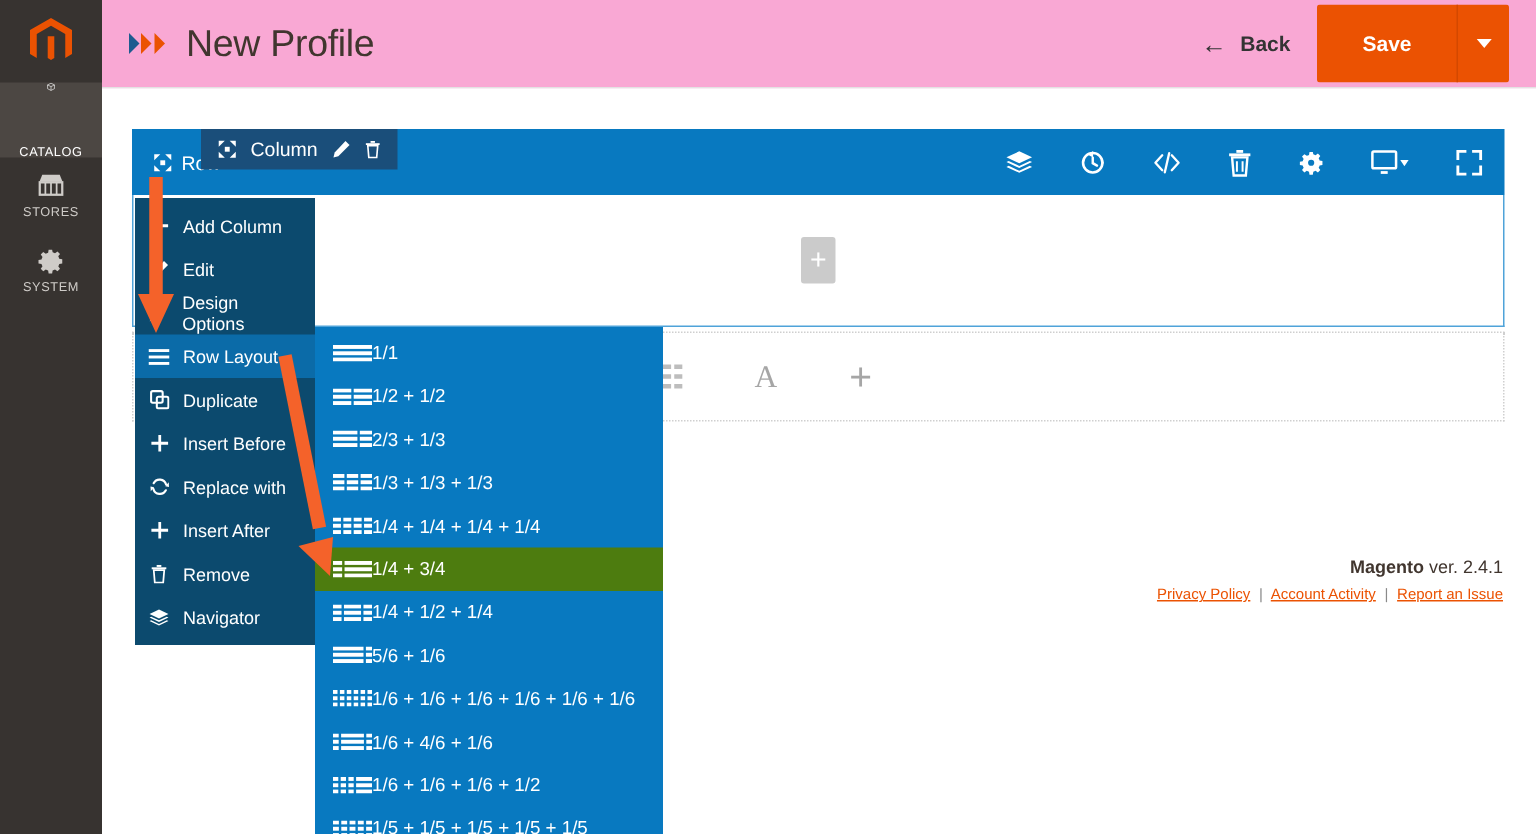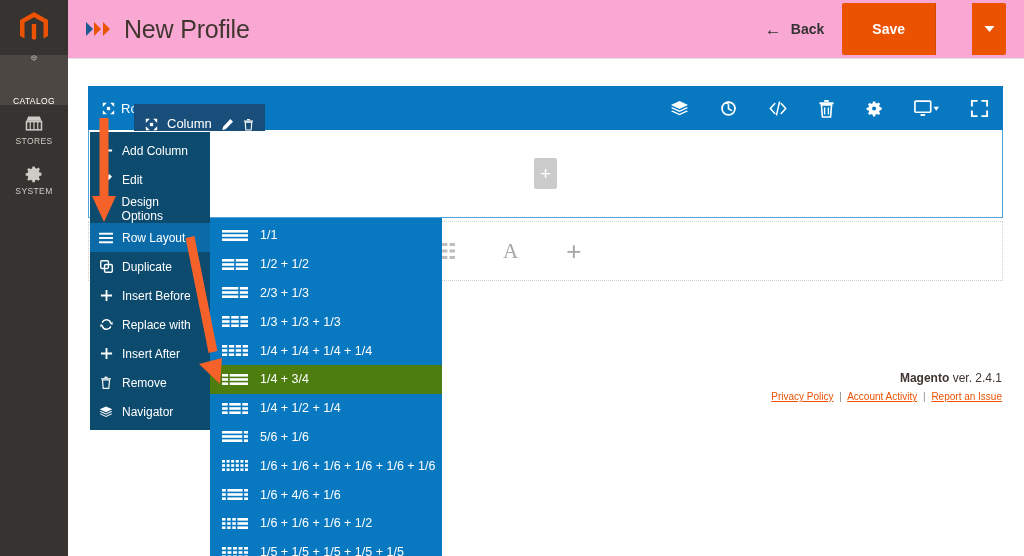--- a/index.html
+++ b/index.html
@@ -43,21 +43,21 @@
   .pb-logo svg { display: block; }
   .page-title {
     font-size: 25px; color: #41362f; font-weight: 400; letter-spacing: -.2px;
   }
   .header-right { margin-left: auto; display: flex; align-items: center; gap: 18px; }
   .back-btn {
     display: flex; align-items: center; gap: 9px; cursor: pointer;
     font-size: 14px; color: #333; font-weight: 600;
   }
   .back-arrow { font-size: 17px; line-height: 1; color: #333; font-weight: 400; }
-  .save-group { display: flex; height: 52px; border-radius: 2px; overflow: hidden; gap: 36px; }
+  .save-group { display: flex; height: 52px; border-radius: 2px; overflow: hidden; }
   .save-btn {
     background: #eb5202; color: #fff; font-size: 14px; font-weight: 600;
     padding: 0 30px; display: flex; align-items: center; cursor: pointer;
     border-right: 1px solid #d44800;
   }
   .save-caret {
     background: #eb5202; width: 34px; display: flex; align-items: center;
     justify-content: center; cursor: pointer; color: #fff; font-size: 10px;
   }
 
@@ -83,22 +83,22 @@
 
   
   .ghost-strip {
     position: absolute; left: 14px; top: -10px; display: flex;
     align-items: flex-end; gap: 38px; opacity: .92;
   }
   .ghost-strip svg { display: block; }
 
   
   .column-chip {
-    position: absolute; left: 46px; top: 18px; height: 27px;
-    background: #1a4e7a; display: flex; align-items: flex-end; gap: 9px;
+    position: absolute; left: 46px; top: 0; height: 27px;
+    background: #1a4e7a; display: flex; align-items: center; gap: 9px;
     padding: 0 11px; color: #fff; font-size: 13px; z-index: 6;
   }
   .column-chip .chip-ic { display: flex; align-items: center; cursor: pointer; }
 
   .row-canvas {
     height: 88px; border: 1px solid #4fa3d9;
     border-top: none; background: #fff;
     display: flex; align-items: center; justify-content: center;
   }
   .plus-placeholder {
@@ -143,21 +143,21 @@
   .ctx-item.selected { background: #0b6ba8; }
   .ctx-ic { width: 14px; display: flex; align-items: center; justify-content: center; }
   .ctx-ic svg { display: block; }
 
   
   .layout-menu {
     position: absolute; left: 210px; top: 218px; width: 232px;
     background: #0879c0; z-index: 19; padding: 3px 0 0 0;
   }
   .layout-item {
-    height: 28.8px; display: flex; align-items: center; gap: 12px;
+    height: 28.8px; display: flex; align-items: center; 
     padding: 0 12px; color: #fff; font-size: 12.5px; cursor: pointer;
     white-space: nowrap;
   }
   .layout-item.selected { background: #4d7c0f; }
   .layout-ic { width: 26px; display: flex; align-items: center; }
   .layout-ic svg { display: block; }
 
   
   .arrows { position: absolute; left: 0; top: 0; width: 1024px; height: 556px;
             pointer-events: none; z-index: 40; }

